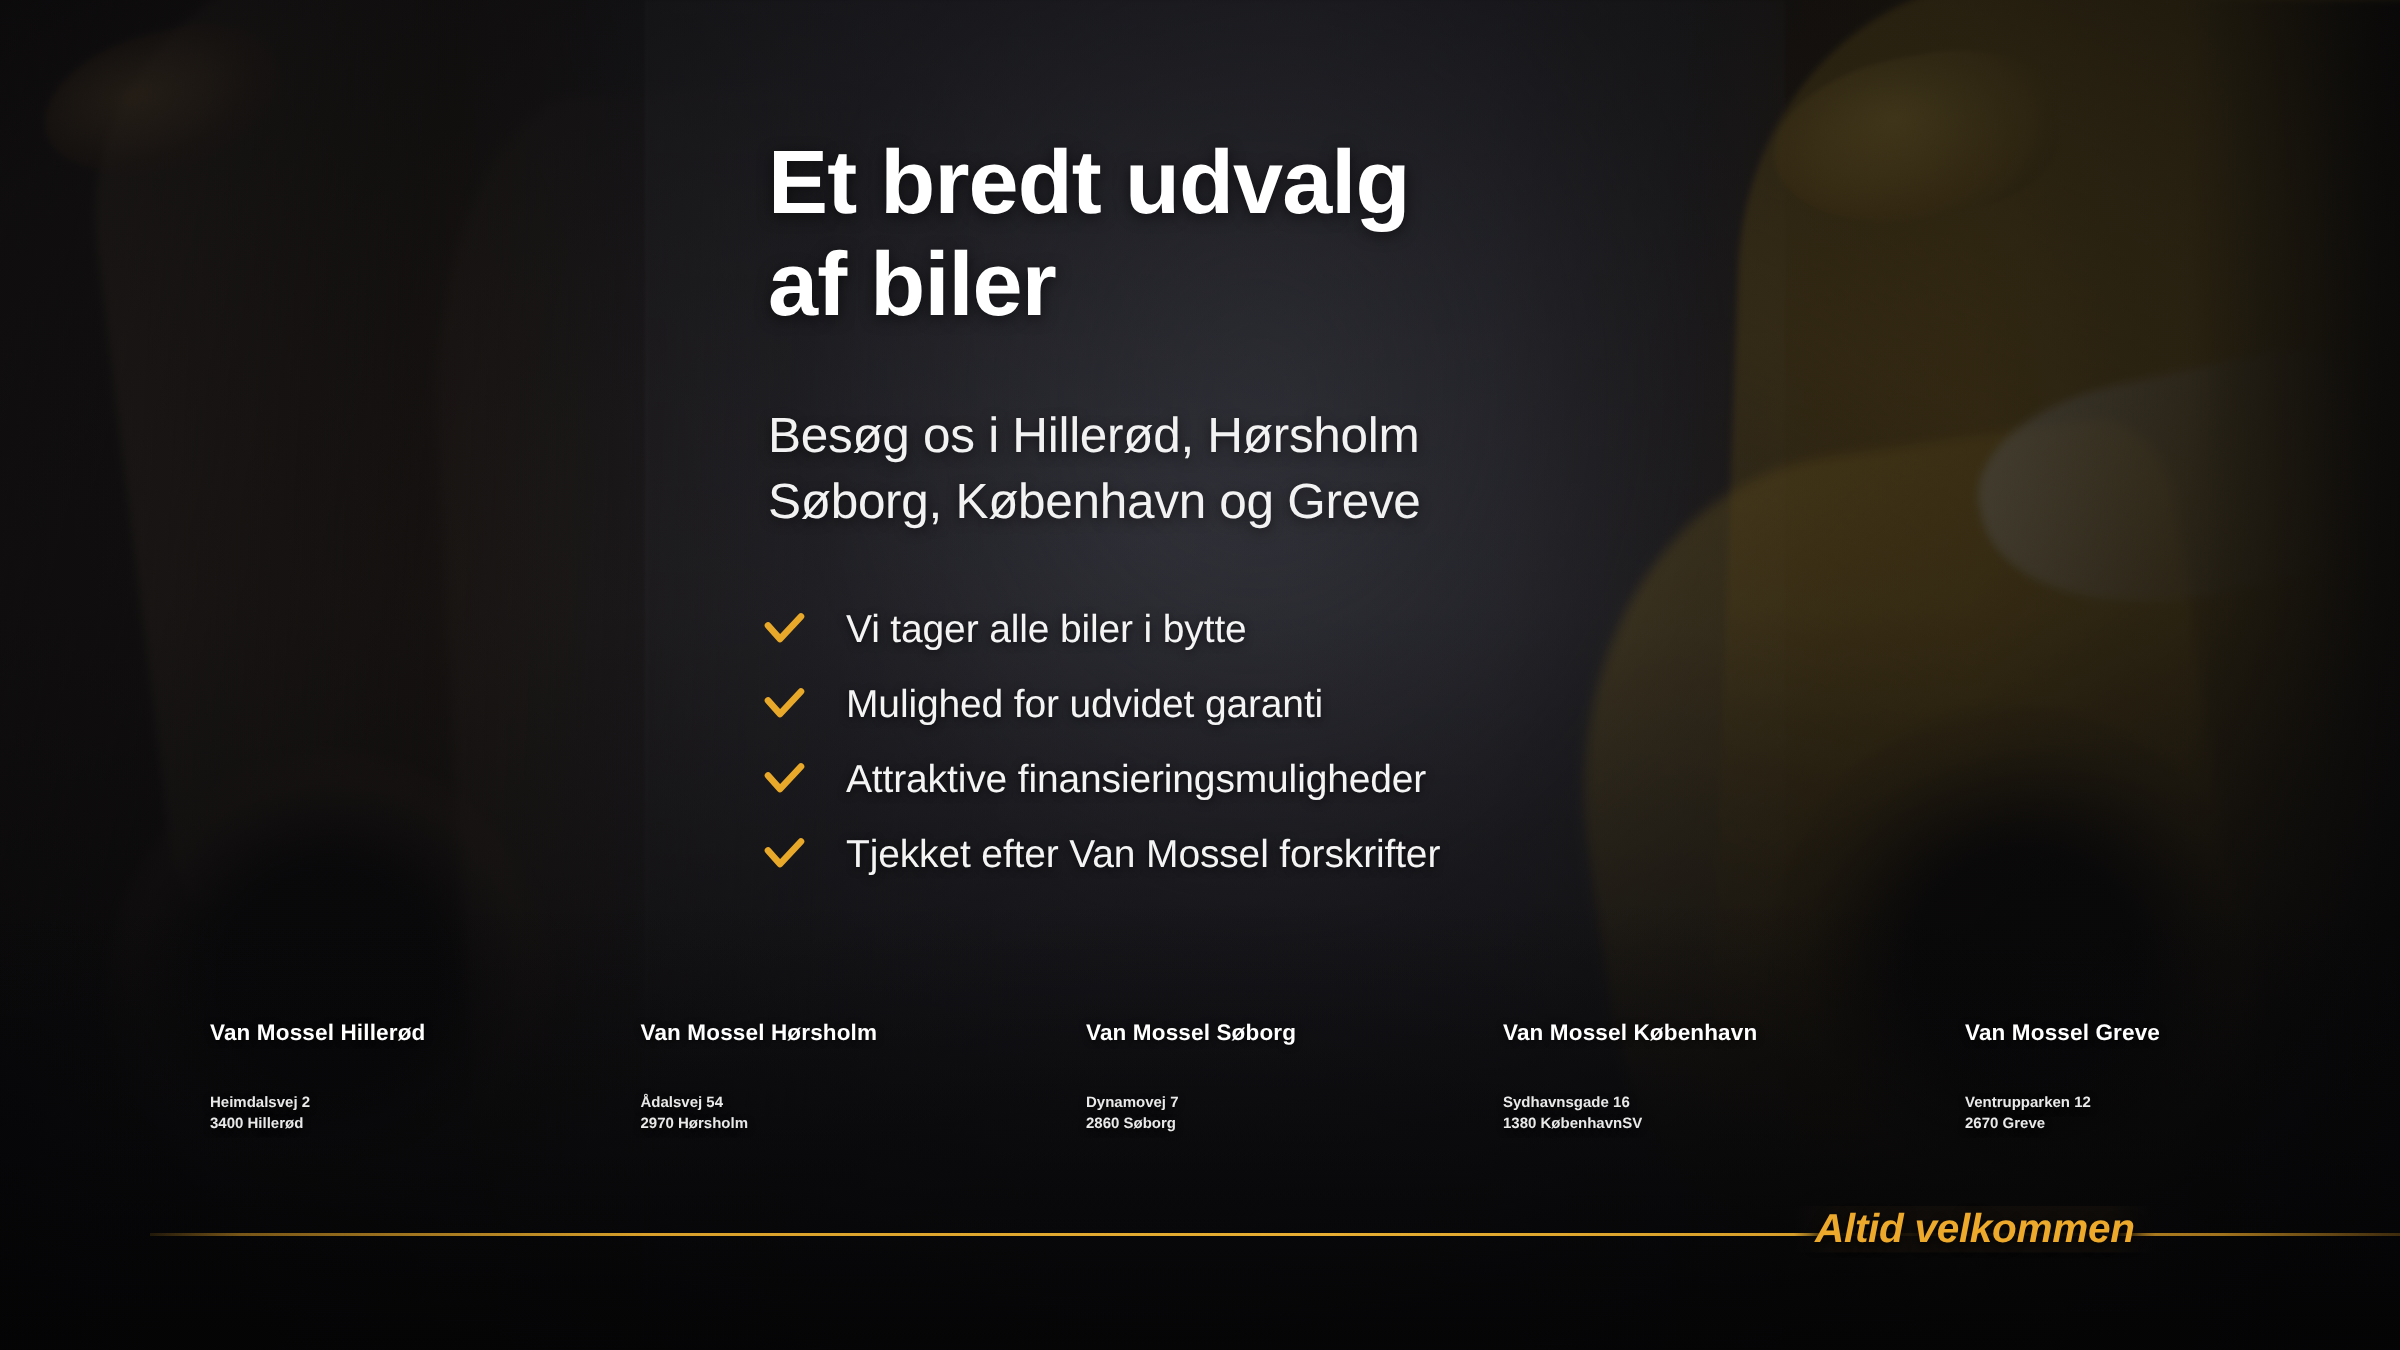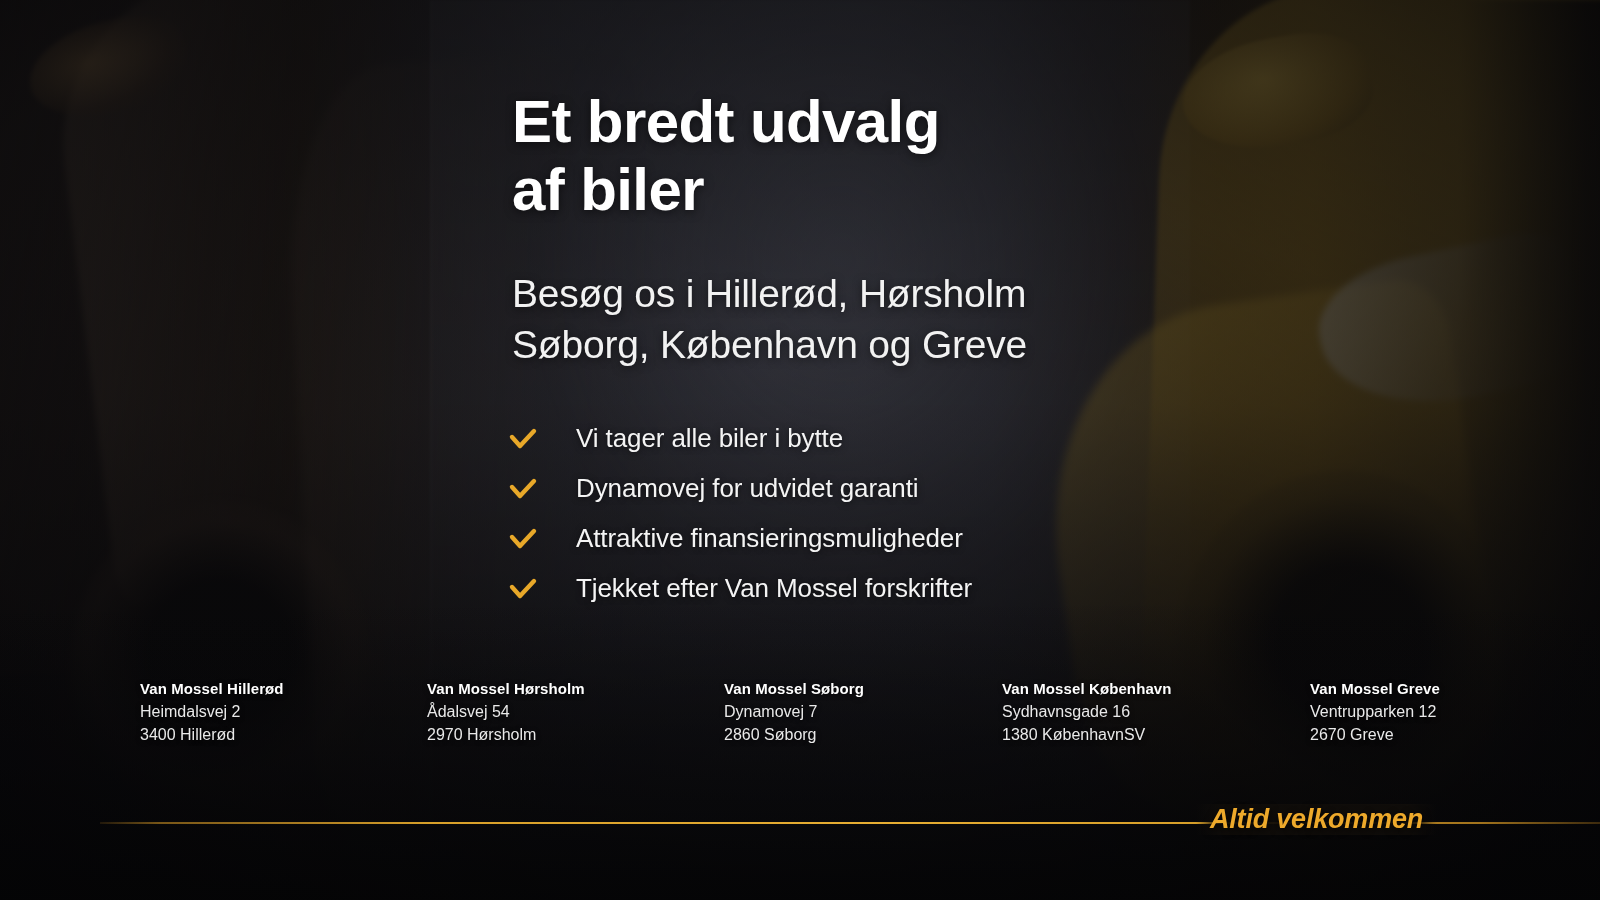--- a/index.html
+++ b/index.html
@@ -167,54 +167,54 @@
     width:700px;
     font-size:60px; font-weight:700; line-height:1.14;
     color:#ffffff; letter-spacing:-.6px;
     text-shadow:0 2px 10px rgba(0,0,0,.55);
     white-space:pre-line;
   }
 
   .subhead {
     position:absolute; left:512px; top:268px;
     width:620px;
-    font-size:39px; font-weight:400; line-height:1.32;
+    font-size:33px; font-weight:400; line-height:1.32;
     color:#f2f2f2; letter-spacing:-.2px;
     text-shadow:0 2px 8px rgba(0,0,0,.55);
     white-space:pre-line;
   }
 
   .bullets {
     position:absolute; left:508px; top:404px;
     list-style:none;
   }
   .bullet {
-    display:flex; align-items:flex-end;
+    display:flex; align-items:flex-start;
     height:50px;
-    gap:38px;
+    gap:26px;
   }
   .check { width:30px; height:30px; flex:0 0 30px; display:block; }
   .bullet-text {
     font-size:26px; font-weight:400; color:#f4f4f4;
     letter-spacing:-.1px;
     text-shadow:0 1px 6px rgba(0,0,0,.6);
     white-space:nowrap;
   }
 
   .locations { position:absolute; left:0; top:680px; width:1600px; height:86px; }
   .loc { position:absolute; top:0; }
   .loc-name {
     font-size:15px; font-weight:700; color:#ffffff;
     letter-spacing:.1px; white-space:nowrap;
     text-shadow:0 1px 5px rgba(0,0,0,.75);
     text-align:right;
   }
   .loc-addr {
-    margin-top:4px;
-    font-size:16px; font-weight:400; color:#e9e9e9;
+    margin-top:32px;
+    font-size:10px; font-weight:700; color:#e9e9e9;
     line-height:1.43; white-space:pre-line;
     text-shadow:0 1px 5px rgba(0,0,0,.75);
   }
 
   .rule {
     position:absolute; left:100px; top:822px;
     height:2px; width:1500px;
     background:linear-gradient(90deg,
         rgba(190,130,30,.15) 0%,
         rgba(214,152,36,.55) 4%,
@@ -273,21 +273,21 @@
         <svg class="check" viewBox="0 0 30 30" aria-hidden="true">
           <path d="M4 13 L12 22 L26 7" fill="none" stroke="#e8a829" stroke-width="4.4" stroke-linecap="round" stroke-linejoin="round"></path>
         </svg>
         <span class="bullet-text">Vi tager alle biler i bytte</span>
       </li>
 
       <li class="bullet">
         <svg class="check" viewBox="0 0 30 30" aria-hidden="true">
           <path d="M4 13 L12 22 L26 7" fill="none" stroke="#e8a829" stroke-width="4.4" stroke-linecap="round" stroke-linejoin="round"></path>
         </svg>
-        <span class="bullet-text">Dynamovej for udvidet garanti</span>
+        <span class="bullet-text">Mulighed for udvidet garanti</span>
       </li>
 
       <li class="bullet">
         <svg class="check" viewBox="0 0 30 30" aria-hidden="true">
           <path d="M4 13 L12 22 L26 7" fill="none" stroke="#e8a829" stroke-width="4.4" stroke-linecap="round" stroke-linejoin="round"></path>
         </svg>
         <span class="bullet-text">Attraktive finansieringsmuligheder</span>
       </li>
 
       <li class="bullet">

